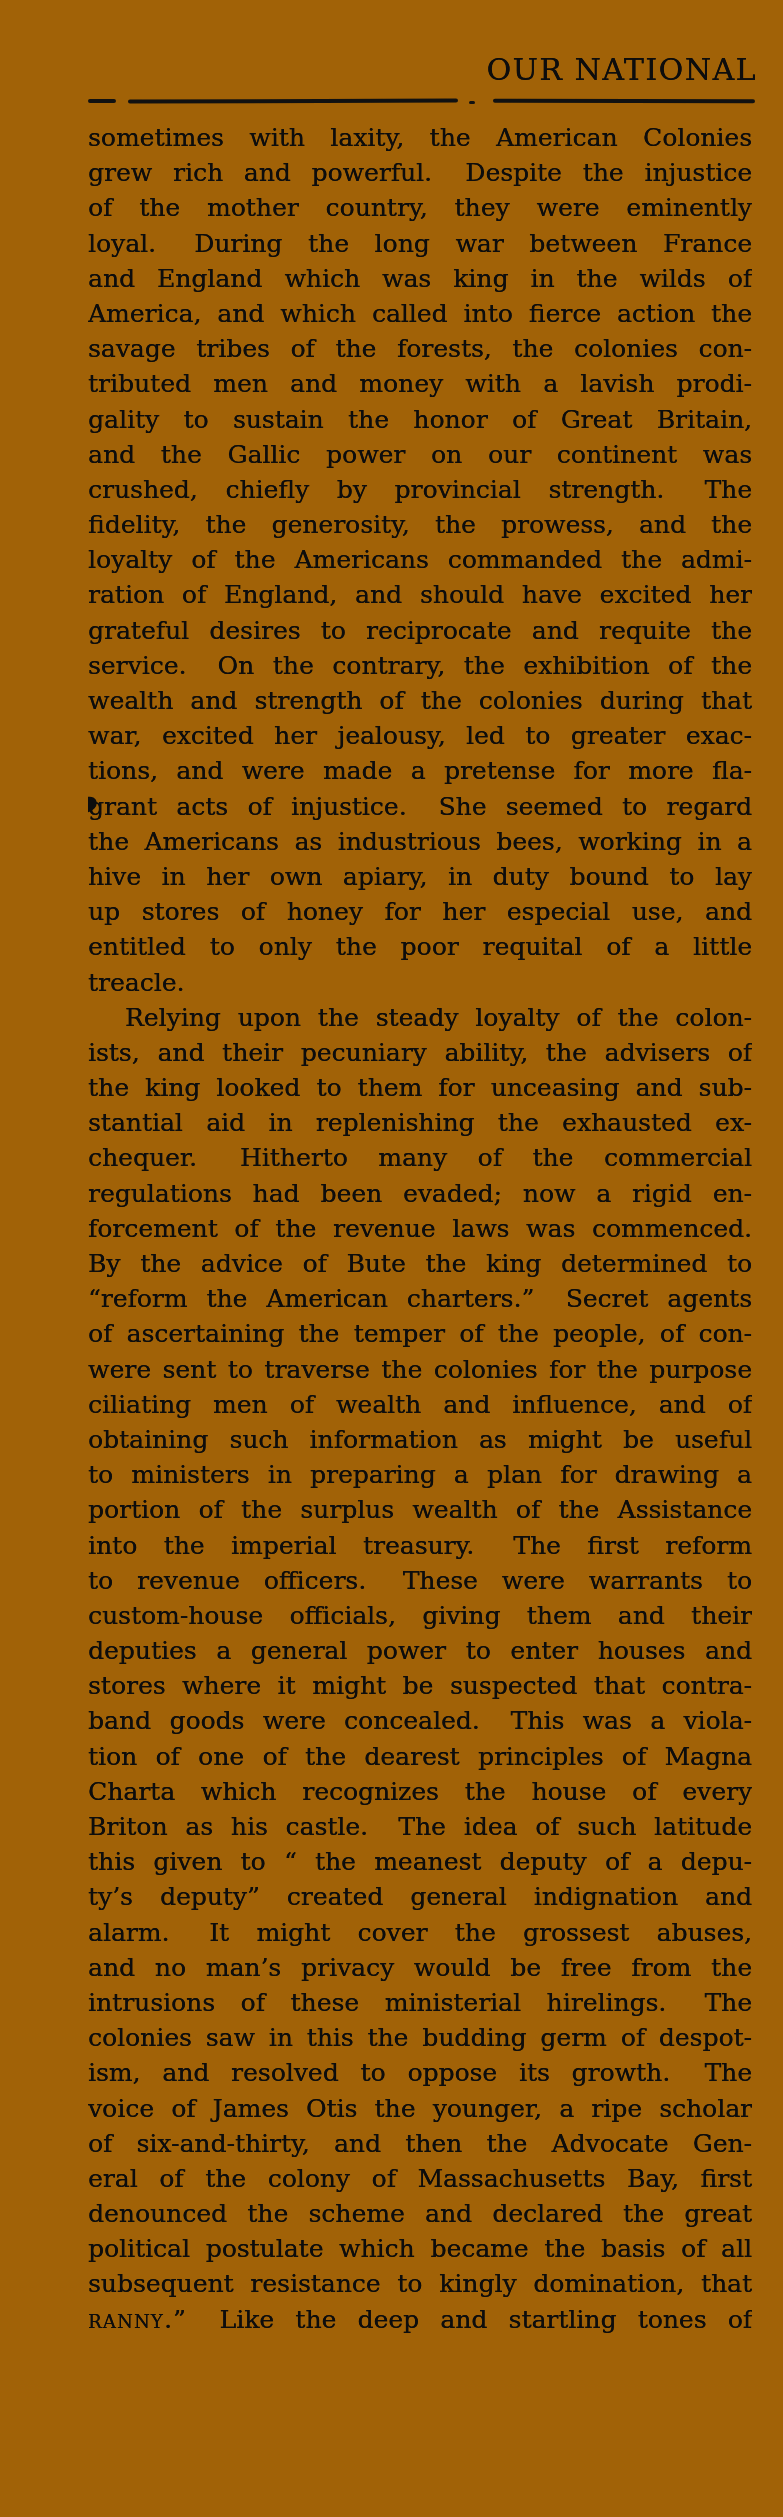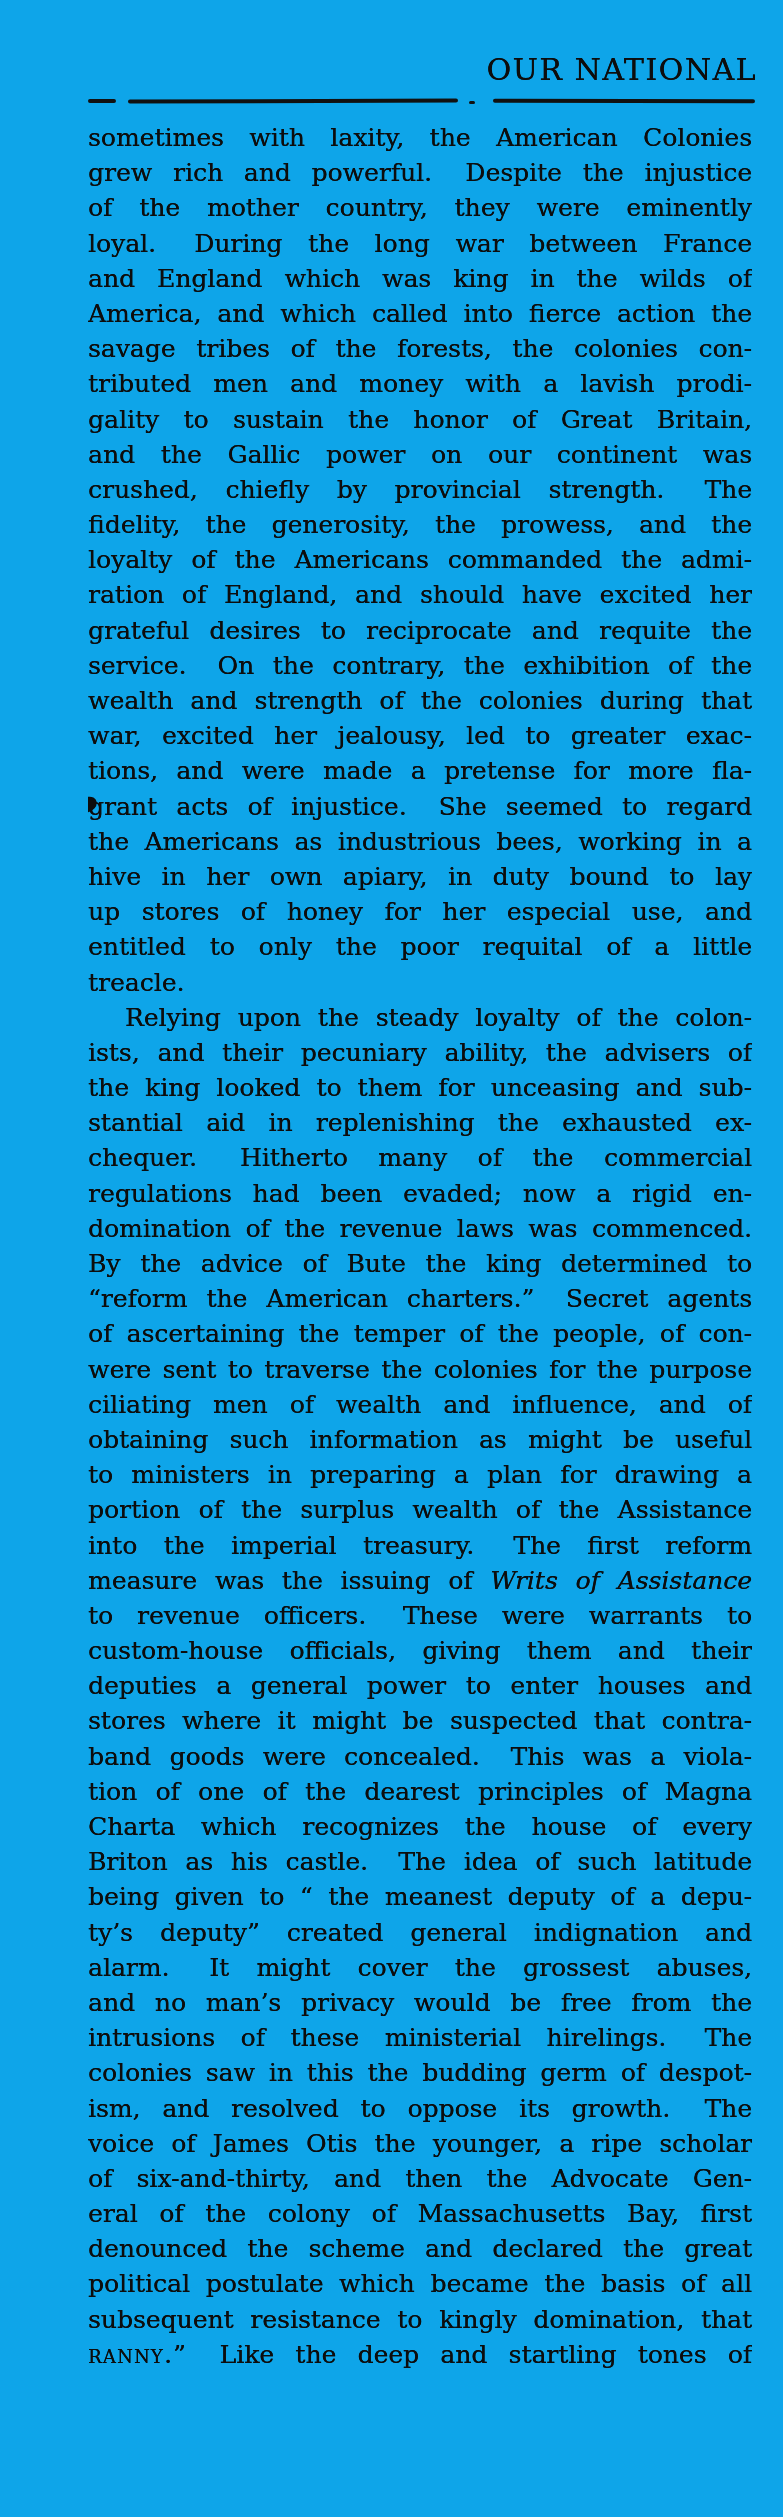--- a/index.html
+++ b/index.html
@@ -8,21 +8,21 @@
     height: 2517px;
     background: #ffffff;
     position: relative;
     font-family: "DejaVu Serif", "Liberation Serif", serif;
     color: #0d0d0d;
     overflow: hidden;
   }
   .page {
     position: absolute;
     inset: 0;
-    background: #0ea5e9;
+    background: #a16207;
   }
   .running-head {
     position: absolute;
     top: 52px;
     right: 26px;
     font-size: 30px;
     letter-spacing: 1.5px;
     font-weight: normal;
     white-space: nowrap;
     text-shadow: 0.3px 0.3px 0 currentColor;
@@ -107,40 +107,39 @@
       <div class="line"><span>hive in her own apiary, in duty bound to lay</span></div>
       <div class="line"><span>up stores of honey for her especial use, and</span></div>
       <div class="line"><span>entitled to only the poor requital of a little</span></div>
       <div class="line para-end"><span>treacle.</span></div>
       <div class="line indent"><span>Relying upon the steady loyalty of the colon-</span></div>
       <div class="line"><span>ists, and their pecuniary ability, the advisers of</span></div>
       <div class="line"><span>the king looked to them for unceasing and sub-</span></div>
       <div class="line"><span>stantial aid in replenishing the exhausted ex-</span></div>
       <div class="line"><span>chequer.  Hitherto many of the commercial</span></div>
       <div class="line"><span>regulations had been evaded; now a rigid en-</span></div>
-      <div class="line"><span>domination of the revenue laws was commenced.</span></div>
+      <div class="line"><span>forcement of the revenue laws was commenced.</span></div>
       <div class="line"><span>By the advice of Bute the king determined to</span></div>
       <div class="line"><span>“reform the American charters.”  Secret agents</span></div>
       <div class="line"><span>of ascertaining the temper of the people, of con-</span></div>
       <div class="line"><span>were sent to traverse the colonies for the purpose</span></div>
       <div class="line"><span>ciliating men of wealth and influence, and of</span></div>
       <div class="line"><span>obtaining such information as might be useful</span></div>
       <div class="line"><span>to ministers in preparing a plan for drawing a</span></div>
       <div class="line"><span>portion of the surplus wealth of the Assistance</span></div>
       <div class="line"><span>into the imperial treasury.  The first reform</span></div>
-      <div class="line"><span>measure was the issuing of </span><span class="italic">Writs of Assistance</span></div>
       <div class="line"><span>to revenue officers.  These were warrants to</span></div>
       <div class="line"><span>custom-house officials, giving them and their</span></div>
       <div class="line"><span>deputies a general power to enter houses and</span></div>
       <div class="line"><span>stores where it might be suspected that contra-</span></div>
       <div class="line"><span>band goods were concealed.  This was a viola-</span></div>
       <div class="line"><span>tion of one of the dearest principles of Magna</span></div>
       <div class="line"><span>Charta which recognizes the house of every</span></div>
       <div class="line"><span>Briton as his castle.  The idea of such latitude</span></div>
-      <div class="line"><span>being given to “ the meanest deputy of a depu-</span></div>
+      <div class="line"><span>this given to “ the meanest deputy of a depu-</span></div>
       <div class="line"><span>ty’s deputy” created general indignation and</span></div>
       <div class="line"><span>alarm.  It might cover the grossest abuses,</span></div>
       <div class="line"><span>and no man’s privacy would be free from the</span></div>
       <div class="line"><span>intrusions of these ministerial hirelings.  The</span></div>
       <div class="line"><span>colonies saw in this the budding germ of despot-</span></div>
       <div class="line"><span>ism, and resolved to oppose its growth.  The</span></div>
       <div class="line"><span>voice of James Otis the younger, a ripe scholar</span></div>
       <div class="line"><span>of six-and-thirty, and then the Advocate Gen-</span></div>
       <div class="line"><span>eral of the colony of Massachusetts Bay, first</span></div>
       <div class="line"><span>denounced the scheme and declared the great</span></div>

